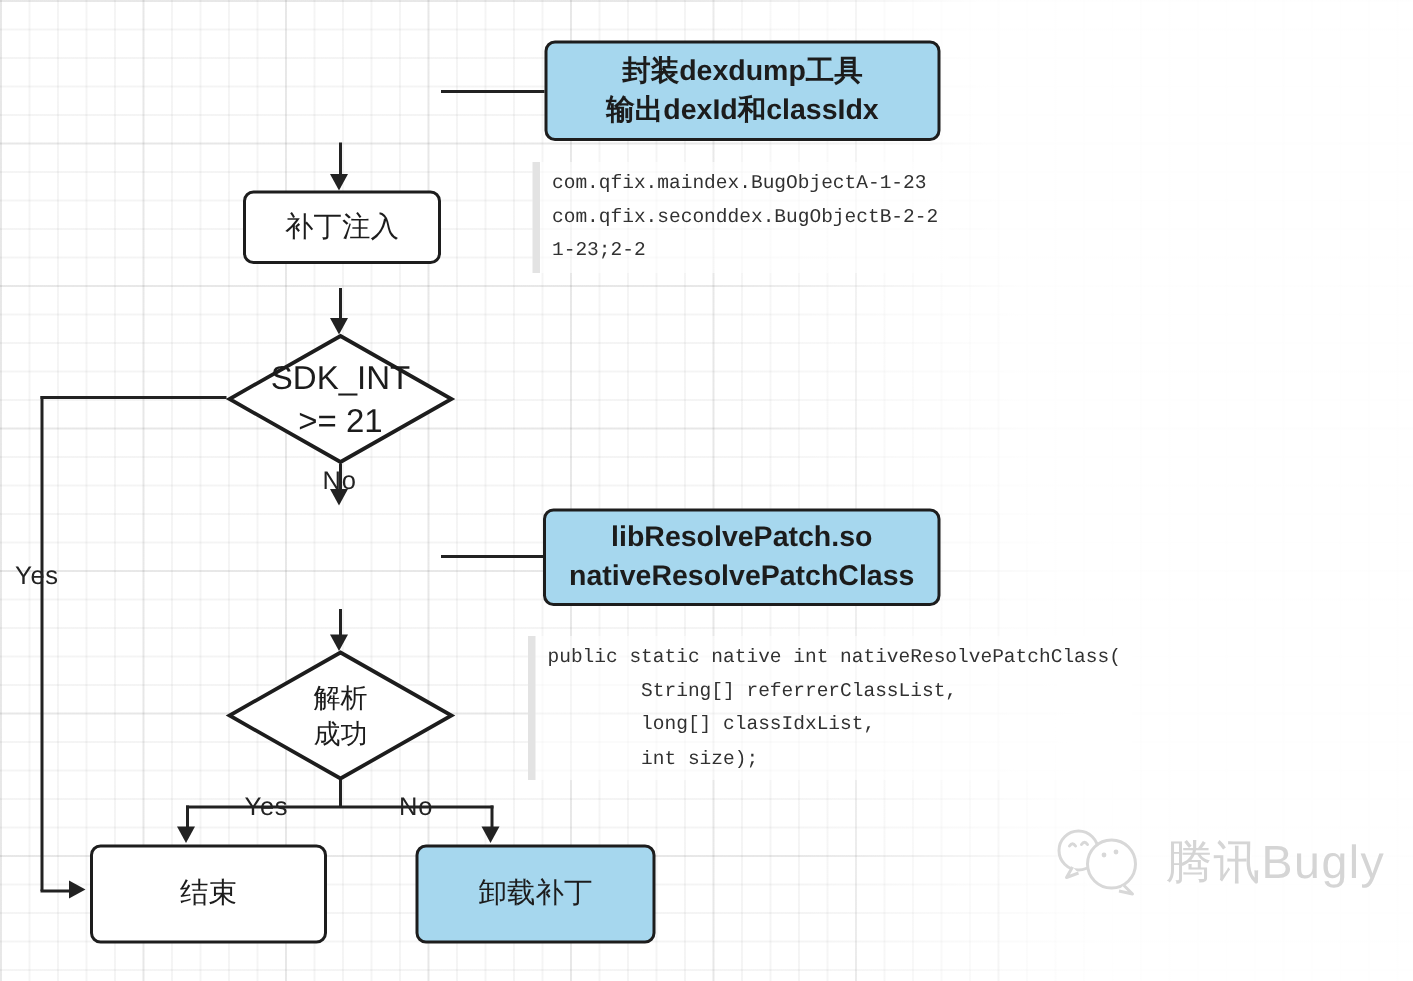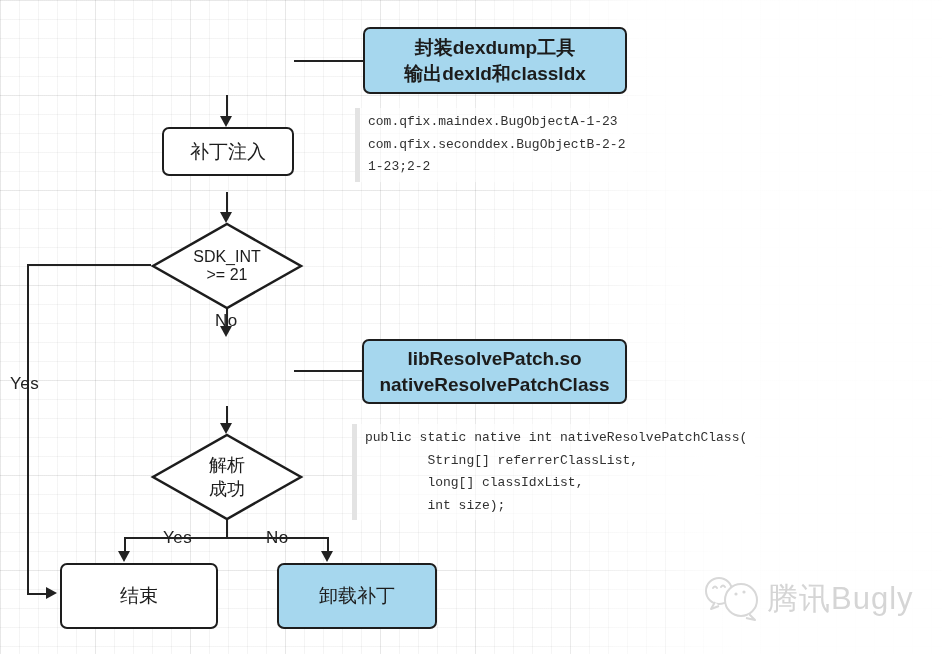--- a/index.html
+++ b/index.html
@@ -41,21 +41,21 @@
   }
   .node.blue{background:var(--blue,#a6d7ee);}
   .node.bold{font-weight:bold;}
 
   .diamond{position:absolute;}
   .diamond svg{position:absolute;left:0;top:0;}
   .diamond .dlabel{
     position:absolute;inset:0;
     display:flex;align-items:center;justify-content:center;
     text-align:center;white-space:pre-line;
-    font-size:16px;line-height:18px;
+    font-size:22px;line-height:29px;
   }
   .diamond .dlabel.big{font-size:18px;line-height:24px;}
 
   .line{position:absolute;background:#222;}
   .arrow-down{position:absolute;width:0;height:0;
     border-left:6.5px solid transparent;border-right:6.5px solid transparent;
     border-top:11px solid #222;}
   .arrow-right{position:absolute;width:0;height:0;
     border-top:6.5px solid transparent;border-bottom:6.5px solid transparent;
     border-left:11px solid #222;}
@@ -70,22 +70,22 @@
     font-family:"Liberation Mono","DejaVu Sans Mono",monospace;
     font-size:13px;line-height:22.5px;
     color:#313131;
     white-space:pre;
     background:rgba(255,255,255,0.6);
     border-left:5px solid #e3e3e3;
     padding:3px 8px;
   }
 
   .watermark{
-    position:absolute;left:703px;top:570px;
-    display:flex;align-items:center;gap:2px;
+    position:absolute;left:703px;top:546px;
+    display:flex;align-items:center;gap:12px;
     color:#d5d5d5;
   }
   .watermark .wm-text{
     font-size:31px;letter-spacing:1px;
     text-shadow:1px 1px 0 #ffffff;
     white-space:nowrap;
   }
 </style>
 </head>
 <body>

